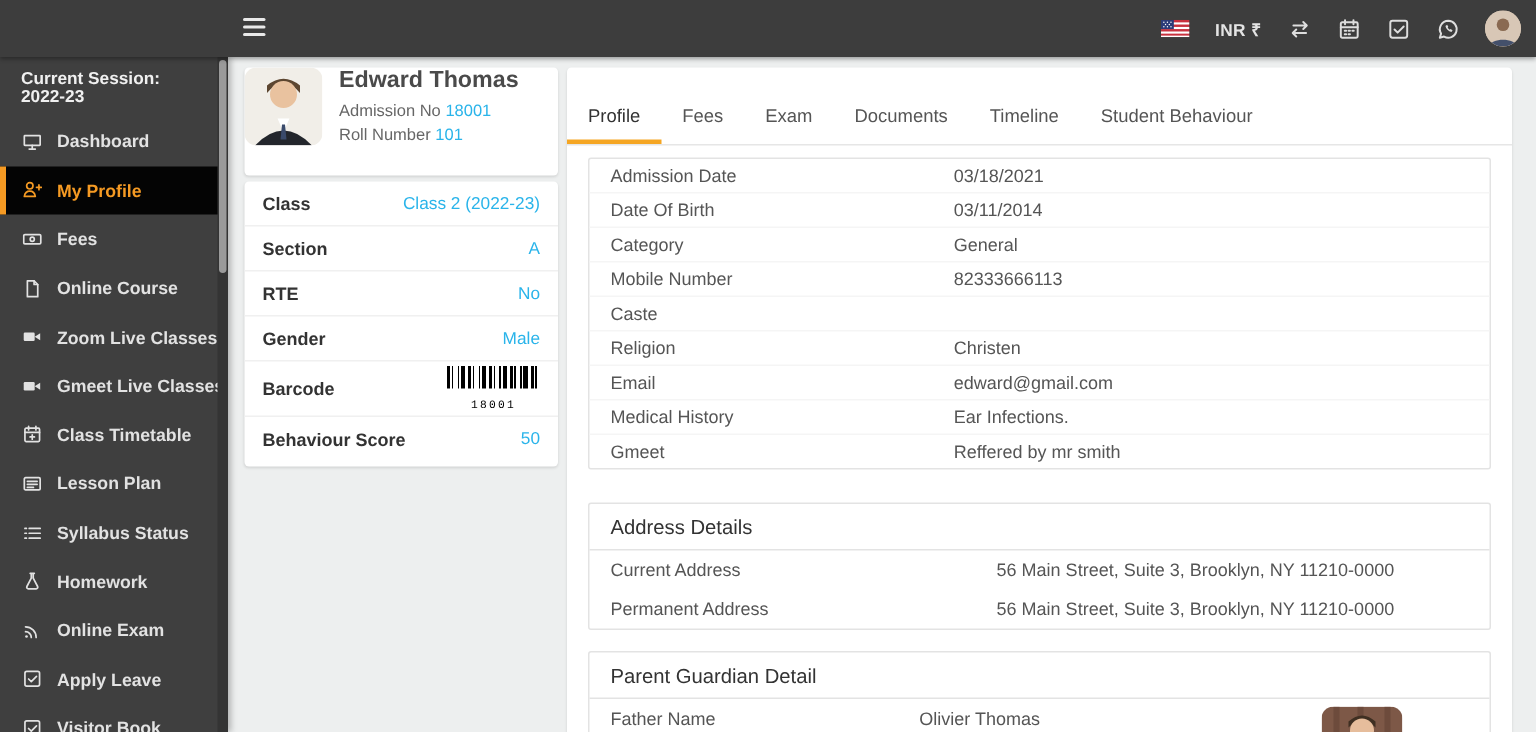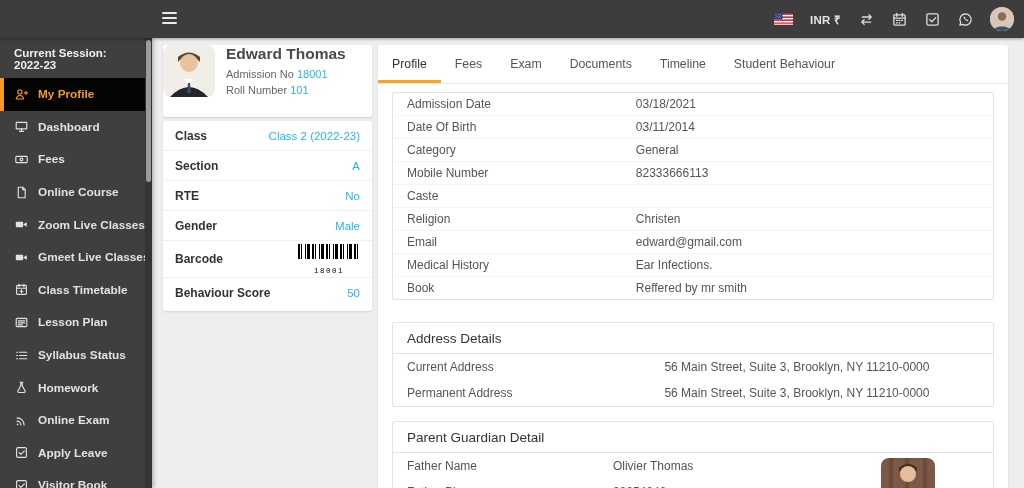--- a/index.html
+++ b/index.html
@@ -44,21 +44,21 @@
   .sum-row:last-child { border-bottom:none; }
   .sum-label { font-size:12px; font-weight:bold; color:#333; }
   .sum-value { font-size:11.5px; color:#2ab4ea; text-align:right; }
   .barcode-wrap { text-align:center; padding-top:3px; }
   .barcode-stripes { width:62px; height:15px;
       background:repeating-linear-gradient(90deg,#000 0 2px,#fff 2px 3px,#000 3px 4px,#fff 4px 7px,#000 7px 8px,#fff 8px 9px,#000 9px 12px,#fff 12px 14px); }
   .barcode-num { font-family:"Liberation Mono", monospace; font-size:7.5px; color:#000; letter-spacing:1.5px; line-height:8px; }
 
   .main-card { position:absolute; left:378px; top:45px; width:630px; height:520px; }
   .tabs { display:flex; border-bottom:1px solid #e6e6e6; padding-right:6px; }
-  .tab { padding:12px 14px 9px; font-size:12.3px; color:#555; cursor:pointer; border-bottom:3px solid transparent; }
+  .tab { padding:25px 14px 9px; font-size:12.3px; color:#555; cursor:pointer; border-bottom:3px solid transparent; }
   .tab.active { color:#333; border-bottom-color:#f5a623; }
 
   .box { border:1px solid #e3e3e3; border-radius:2px; margin:0 14px; background:#fff; }
   .box.profile-box { margin-top:8px; }
   .box.address-box { margin-top:22px; }
   .box.parent-box { margin-top:14px; position:relative; padding-bottom:70px; }
   .box-title { font-size:13.5px; color:#333; padding:8px 14px 7px; border-bottom:1px solid #e3e3e3; }
   .row { display:grid; padding:4px 14px; font-size:12px; color:#555; line-height:14px; }
   .profile-box .row { grid-template-columns:40% 1fr; border-bottom:1px solid #f5f5f5; }
   .profile-box .row:last-child { border-bottom:none; }
@@ -127,38 +127,38 @@
           <circle cx="12" cy="9.5" r="4.2" fill="#8a6a52"></circle>
           <path d="M2.5 24c1.5-6 17.5-6 19 0z" fill="#44506b"></path>
         </svg>
     </span>
   </div>
 </div>
 
 <div class="sidebar">
   <div class="session">Current Session: 2022-23</div>
   <nav id="nav">
+      <div class="nav-item">
+        <span class="ic">
+          <svg viewBox="0 0 16 16" width="13" height="13" fill="none" stroke="currentColor" stroke-width="1.4" stroke-linecap="round" stroke-linejoin="round">
+            <rect x="1.5" y="3" width="13" height="8" rx="0.5"></rect>
+            <path d="M5.5 14h5M8 11v3"></path>
+          </svg>
+        </span>
+        <span>Dashboard</span>
+      </div>
       <div class="nav-item active">
         <span class="ic">
           <svg viewBox="0 0 16 16" width="13" height="13" fill="none" stroke="currentColor" stroke-width="1.4" stroke-linecap="round" stroke-linejoin="round">
             <circle cx="6" cy="4.8" r="2.6"></circle>
             <path d="M1.5 13.5c.5-3 2.2-4.3 4.5-4.3s4 1.3 4.5 4.3z"></path>
             <path d="M11.5 6h4M13.5 4v4"></path>
           </svg>
         </span>
         <span>My Profile</span>
-      </div>
-      <div class="nav-item">
-        <span class="ic">
-          <svg viewBox="0 0 16 16" width="13" height="13" fill="none" stroke="currentColor" stroke-width="1.4" stroke-linecap="round" stroke-linejoin="round">
-            <rect x="1.5" y="3" width="13" height="8" rx="0.5"></rect>
-            <path d="M5.5 14h5M8 11v3"></path>
-          </svg>
-        </span>
-        <span>Dashboard</span>
       </div>
       <div class="nav-item">
         <span class="ic">
           <svg viewBox="0 0 16 16" width="13" height="13" fill="none" stroke="currentColor" stroke-width="1.4" stroke-linecap="round" stroke-linejoin="round">
             <rect x="1" y="4.2" width="14" height="7.6" rx="1"></rect>
             <circle cx="8" cy="8" r="1.7"></circle>
           </svg>
         </span>
         <span>Fees</span>
       </div>
@@ -342,21 +342,21 @@
       </div>
       <div class="row">
         <span>Email</span>
         <span>edward@gmail.com</span>
       </div>
       <div class="row">
         <span>Medical History</span>
         <span>Ear Infections.</span>
       </div>
       <div class="row">
-        <span>Book</span>
+        <span>Gmeet</span>
         <span>Reffered by mr smith</span>
       </div>
     </div>
 
   <div class="box address-box">
     <div class="box-title">Address Details</div>
     <div id="address-rows">
         <div class="row">
           <span>Current Address</span>
           <span>56 Main Street, Suite 3, Brooklyn, NY 11210-0000</span>

